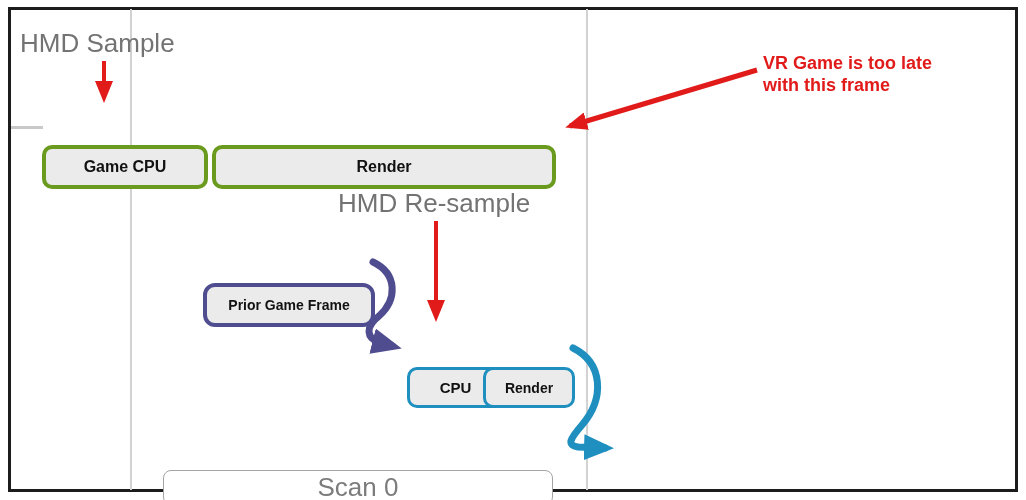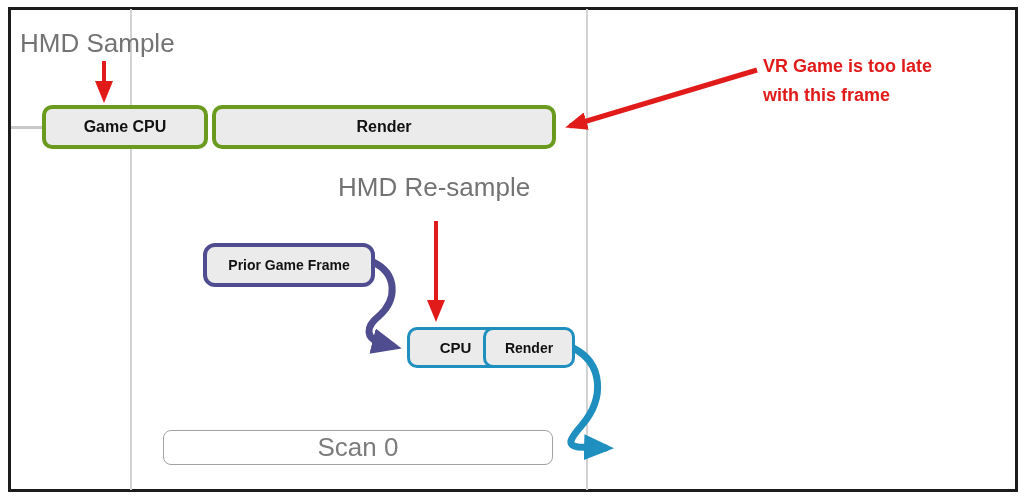--- a/index.html
+++ b/index.html
@@ -11,42 +11,42 @@
     position:absolute; left:8px; top:7px; width:1010px; height:485px;
     border:3px solid #1c1c1c; box-sizing:border-box; background:#ffffff;
   }
   .vline { position:absolute; top:9px; width:2px; height:481px; background:#d2d2d2; }
   .v1 { left:130px; } .v2 { left:586px; }
   .hconn { position:absolute; left:11px; top:126px; width:32px; height:3px; background:#c9c9c9; }
   .overlay { position:absolute; left:0; top:0; }
 
   .node {
     position:absolute; box-sizing:border-box; display:flex; align-items:center; justify-content:center;
-    background:#ebebeb; color:#111111; font-weight:bold; text-align:center;
+    background:#ebebeb; color:#111111; font-weight:bold; text-align:center;margin-top:40px;
   }
   .node-game-cpu   { left:42px;  top:105px; width:166px; height:44px; border:4px solid #6a9b1e; border-radius:10px; font-size:16px; }
   .node-render-big { left:212px; top:105px; width:344px; height:44px; border:4px solid #6a9b1e; border-radius:10px; font-size:16px; }
   .node-prior      { left:203px; top:243px; width:172px; height:44px; border:4px solid #4f4d8f; border-radius:12px; font-size:14px;align-items:center; }
   .node-cpu        { left:407px; top:327px; width:97px;  height:41px; border:3px solid #1e8fbe; border-radius:10px; font-size:15px; }
   .node-render-sm  { left:483px; top:327px; width:92px;  height:41px; border:3px solid #1e8fbe; border-radius:10px; font-size:14px; }
   .node-scan0 {
     left:163px; top:430px; width:390px; height:35px; border:1px solid #a3a3a3; border-radius:8px;
     background:#ffffff; color:#7c7c7c; font-weight:400; font-size:26px;
   }
   .node-scan1 {
     left:617px; top:431px; width:394px; height:34px; border:3px solid #111111; border-radius:8px;
     background:#ffffff; color:#111111; font-weight:400; font-size:26px;
   }
 
   .float-label { position:absolute; color:#737373; font-size:26px; }
   .lbl-hmd-sample   { left:20px;  top:28px;  }
-  .lbl-hmd-resample { left:338px; top:172px;text-align:center; }
+  .lbl-hmd-resample { left:338px; top:188px;text-align:center; }
   .annotation {
     position:absolute; left:763px; top:52px; color:#e11a1a; font-weight:bold;
-    font-size:18px; line-height:29px; white-space:pre-line;
+    font-size:18px; line-height:22px; white-space:pre-line;
   }
 </style>
 </head>
 <body>
 
 <div class="canvas">
 
   <div class="frame"></div>
   <div class="vline v1"></div>
   <div class="vline v2"></div>

